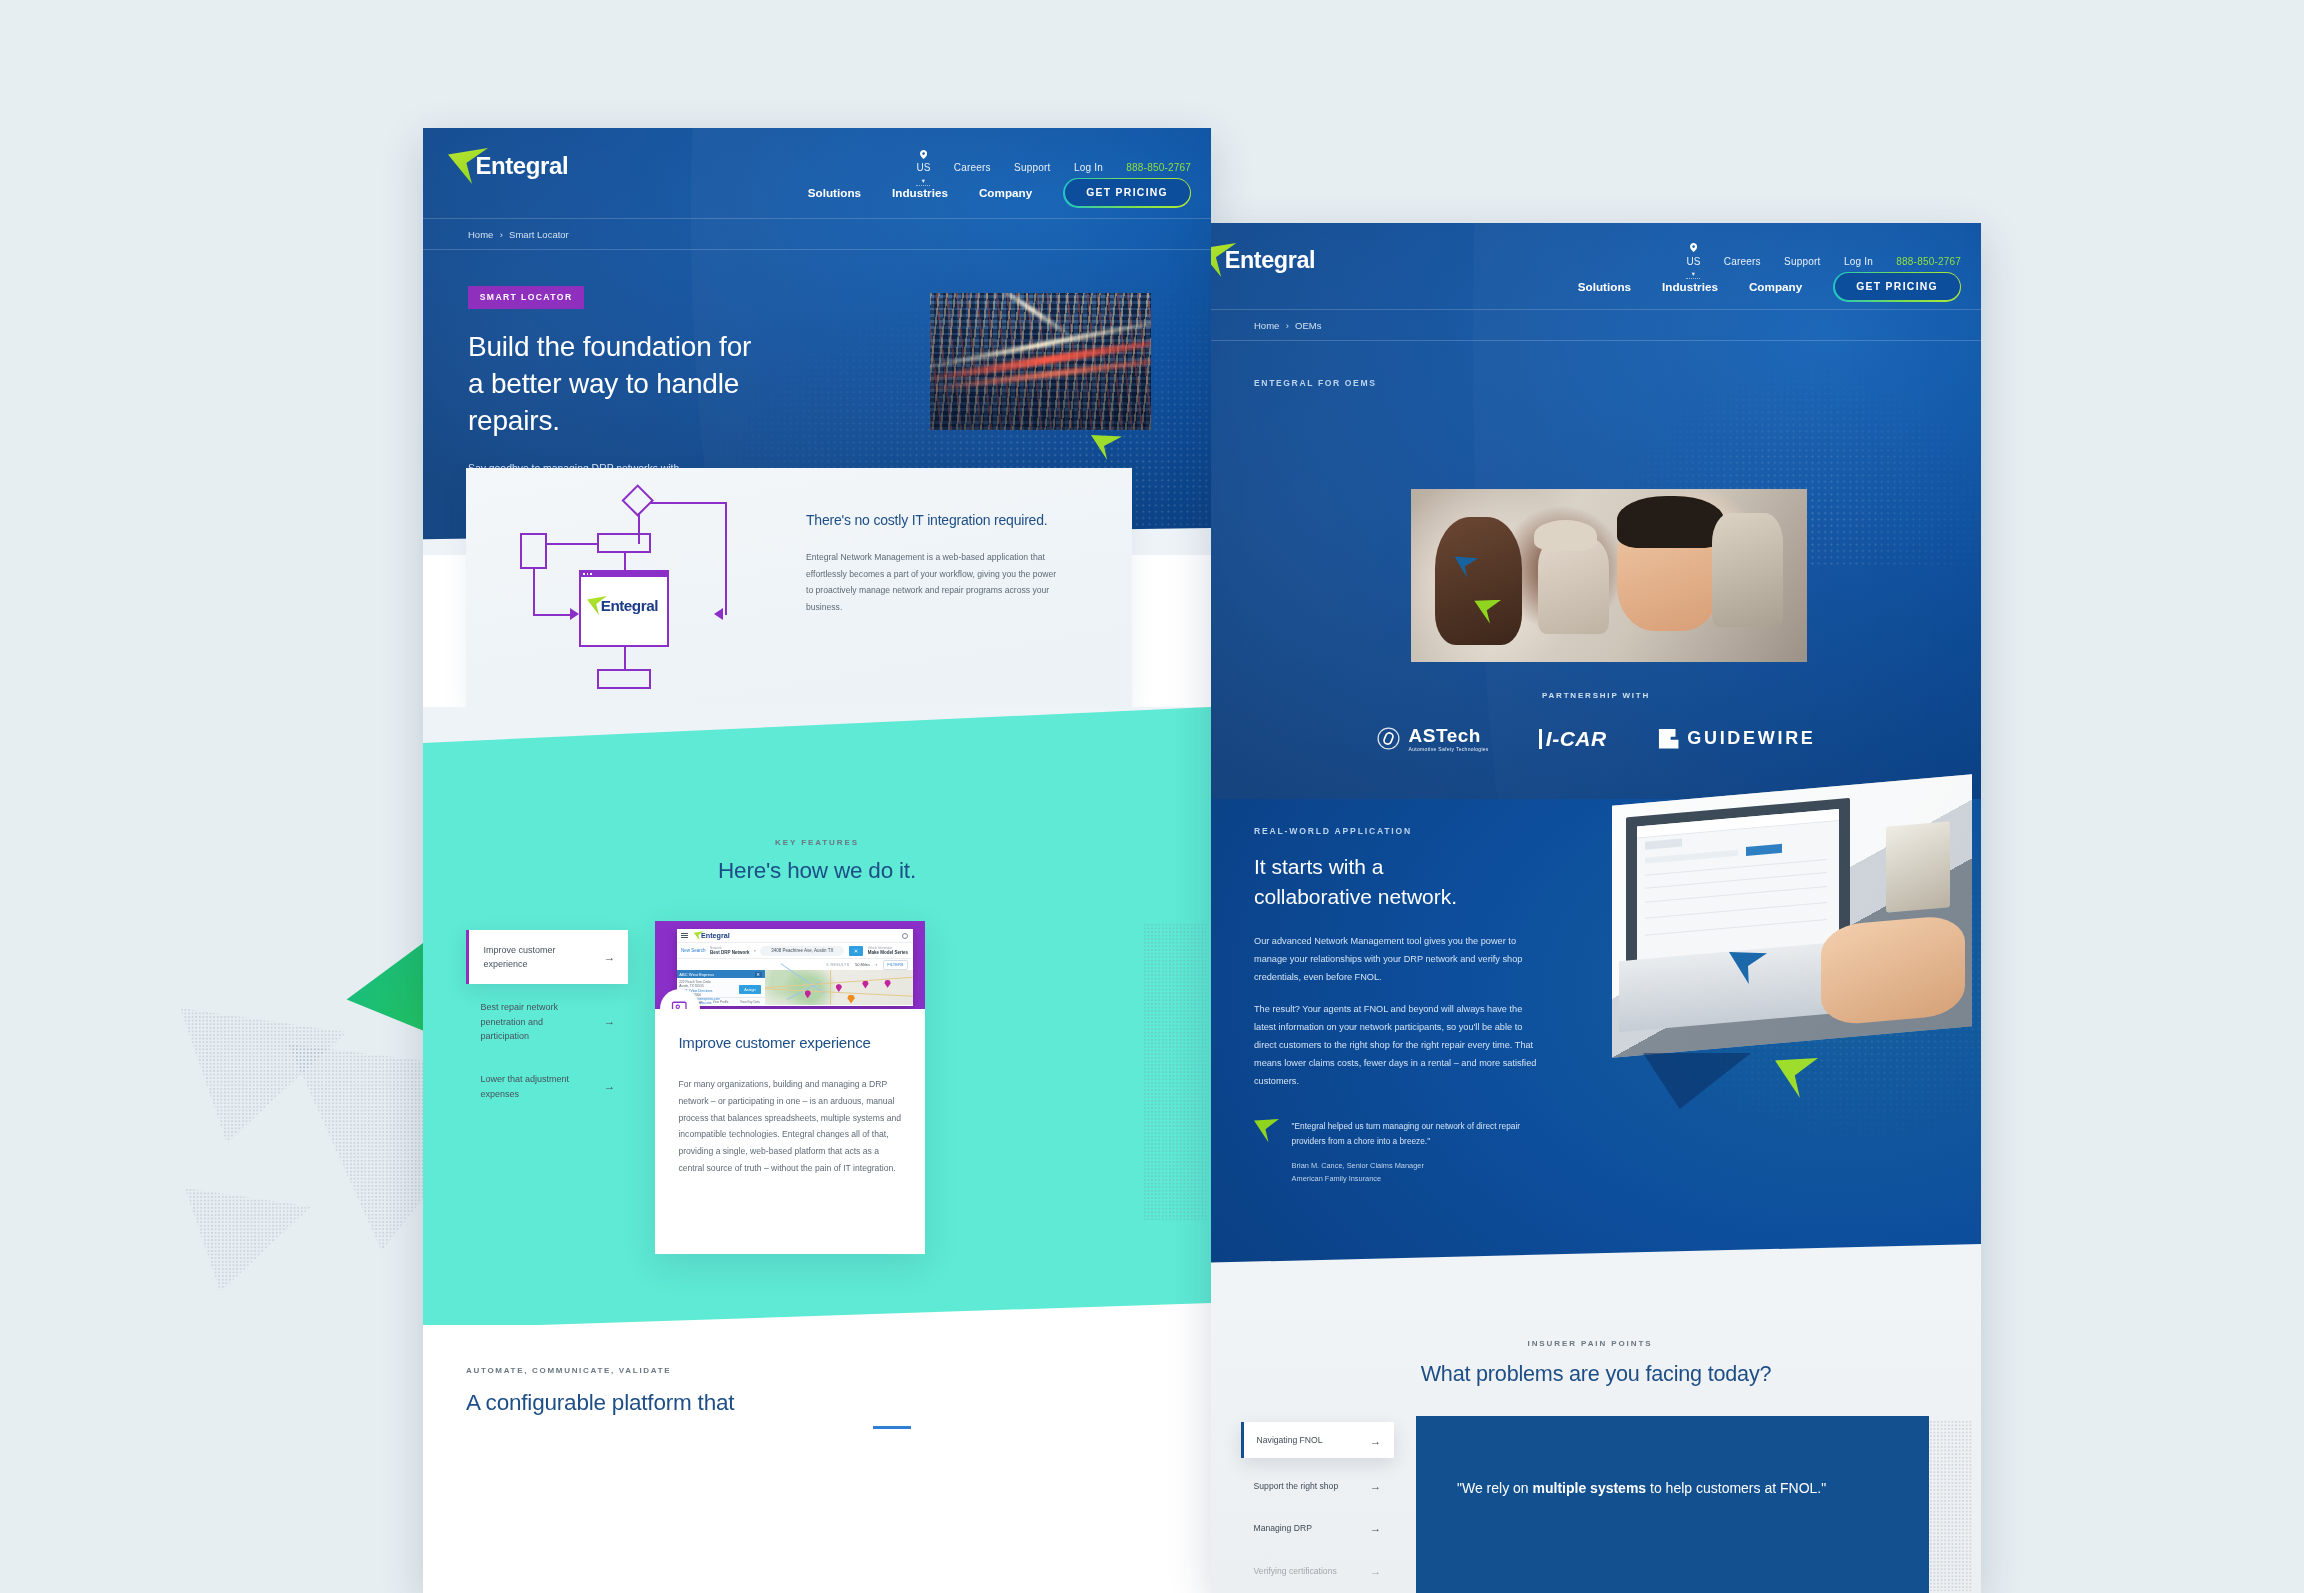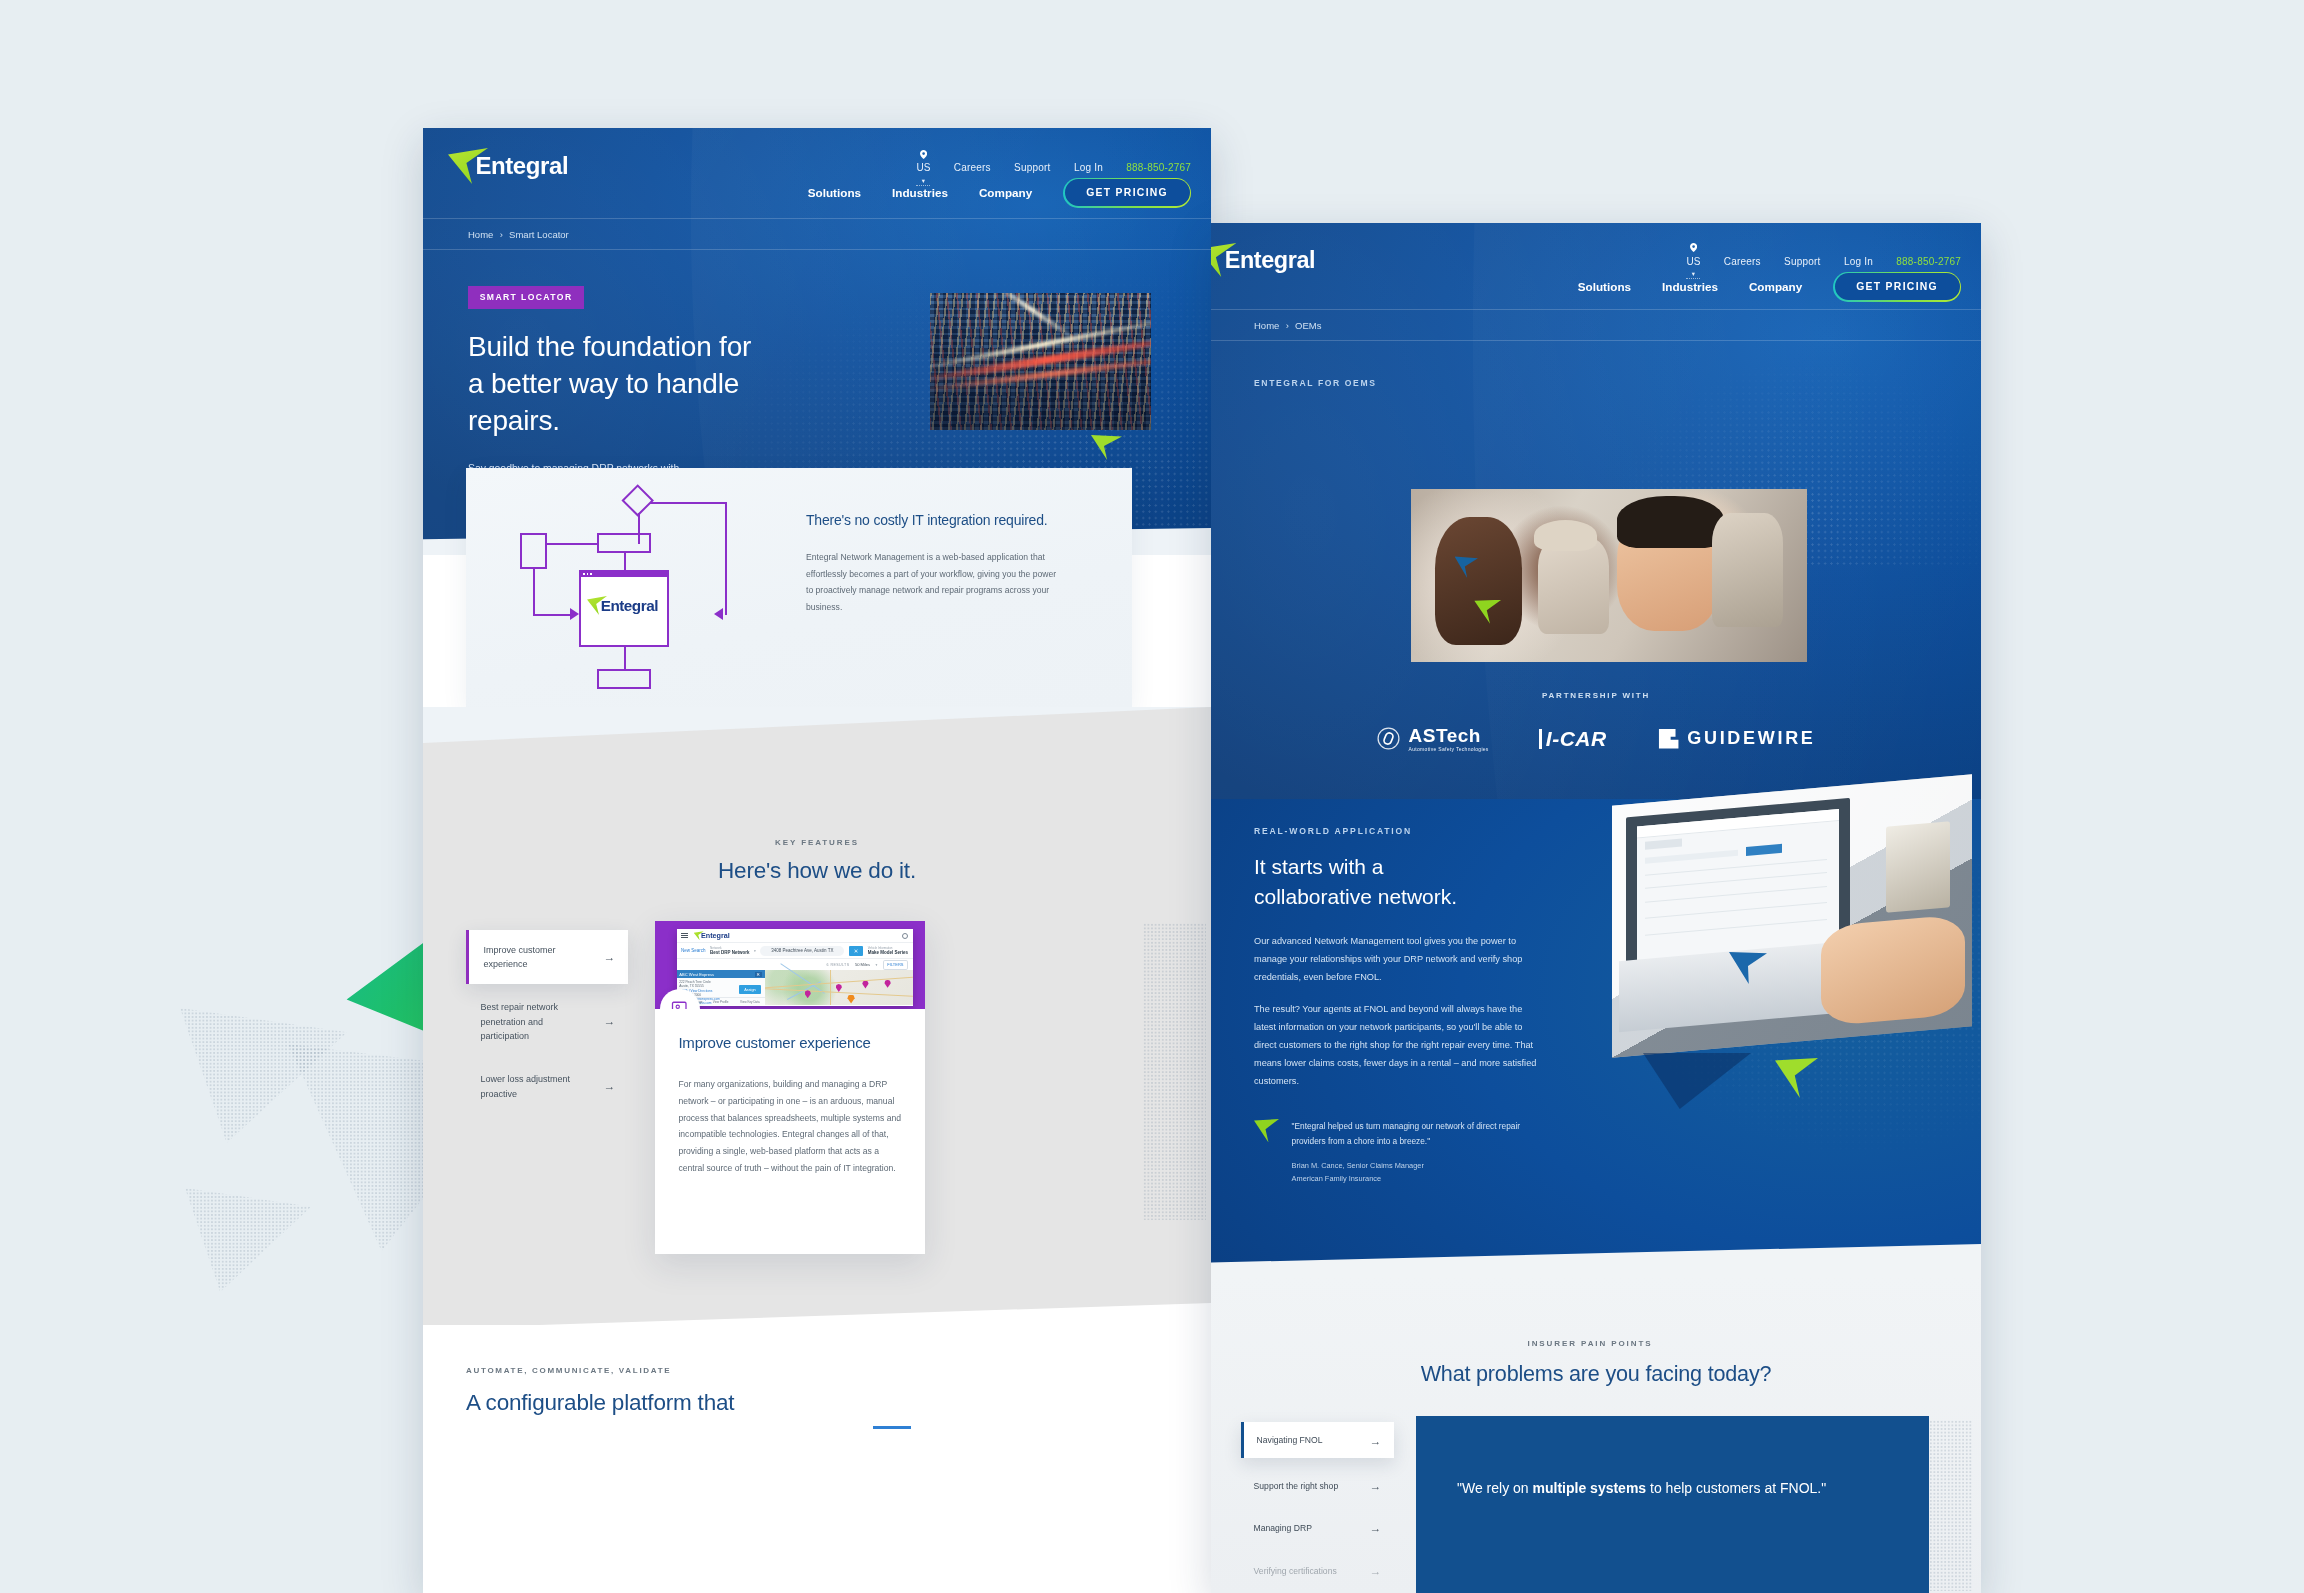--- a/index.html
+++ b/index.html
@@ -257,37 +257,37 @@
         <div class="ln" style="left:104px;top:163px;width:2.2px;height:23.4px;"></div>
         <div class="bx" style="left:77px;top:185px;width:54px;height:20px;"></div>
       </div>
 
       <div style="position:absolute;left:340px;top:43px;width:270px;">
         <div class="h2" style="font-size:14px;line-height:1.42;">There's no costly IT integration required.</div>
         <div class="body-sm" style="margin-top:18px;width:257px;">Entegral Network Management is a web-based application that effortlessly becomes a part of your workflow, giving you the power to proactively manage network and repair programs across your business.</div>
       </div>
     </div>
 
-    <div style="position:absolute;left:0;top:579px;width:788px;height:630px;background:#e5e5e5;padding-left:36px;">
+    <div style="position:absolute;left:0;top:579px;width:788px;height:630px;background:#5eead4;padding-left:36px;">
       <div style="position:absolute;left:0;top:0;width:788px;height:36px;background:#eef3f7;
                   clip-path:polygon(0 0, 100% 0, 100% 0, 0 100%);"></div>
 
       <div class="eyebrow" style="position:absolute;left:0;right:0;top:131px;">KEY FEATURES</div>
       <div class="h2" style="position:absolute;left:0;right:0;top:151px;text-align:center;font-size:22.5px;">Here's how we do it.</div>
 
       <div class="feat-item active" style="left:43px;top:223px;width:162px;padding:12.6px 12.6px 12.6px 14.4px;">
         <span style="width:108px;">Improve customer experience</span>
         <span class="arrow-r">→</span>
       </div>
       <div class="feat-item" style="left:43px;top:286px;width:162px;padding:7.2px 12.6px 7.2px 14.4px;">
         <span style="width:106px;">Best repair network penetration and participation</span>
         <span class="arrow-r">→</span>
       </div>
       <div class="feat-item" style="left:43px;top:358px;width:162px;padding:7.2px 12.6px 7.2px 14.4px;">
-        <span style="width:106px;">Lower loss adjustment proactive</span>
+        <span style="width:106px;">Lower that adjustment expenses</span>
         <span class="arrow-r">→</span>
       </div>
 
       <div class="hatch" style="left:720px;top:216px;width:63px;height:297px;"></div>
 
       <div class="featcard" style="left:232px;top:214px;width:270px;height:333px;">
         <div class="featcard-top" style="left:0;top:0;width:270px;height:88px;">
 
           <div class="app-shot" style="left:21.6px;top:8px;width:236px;height:77px;">
 

